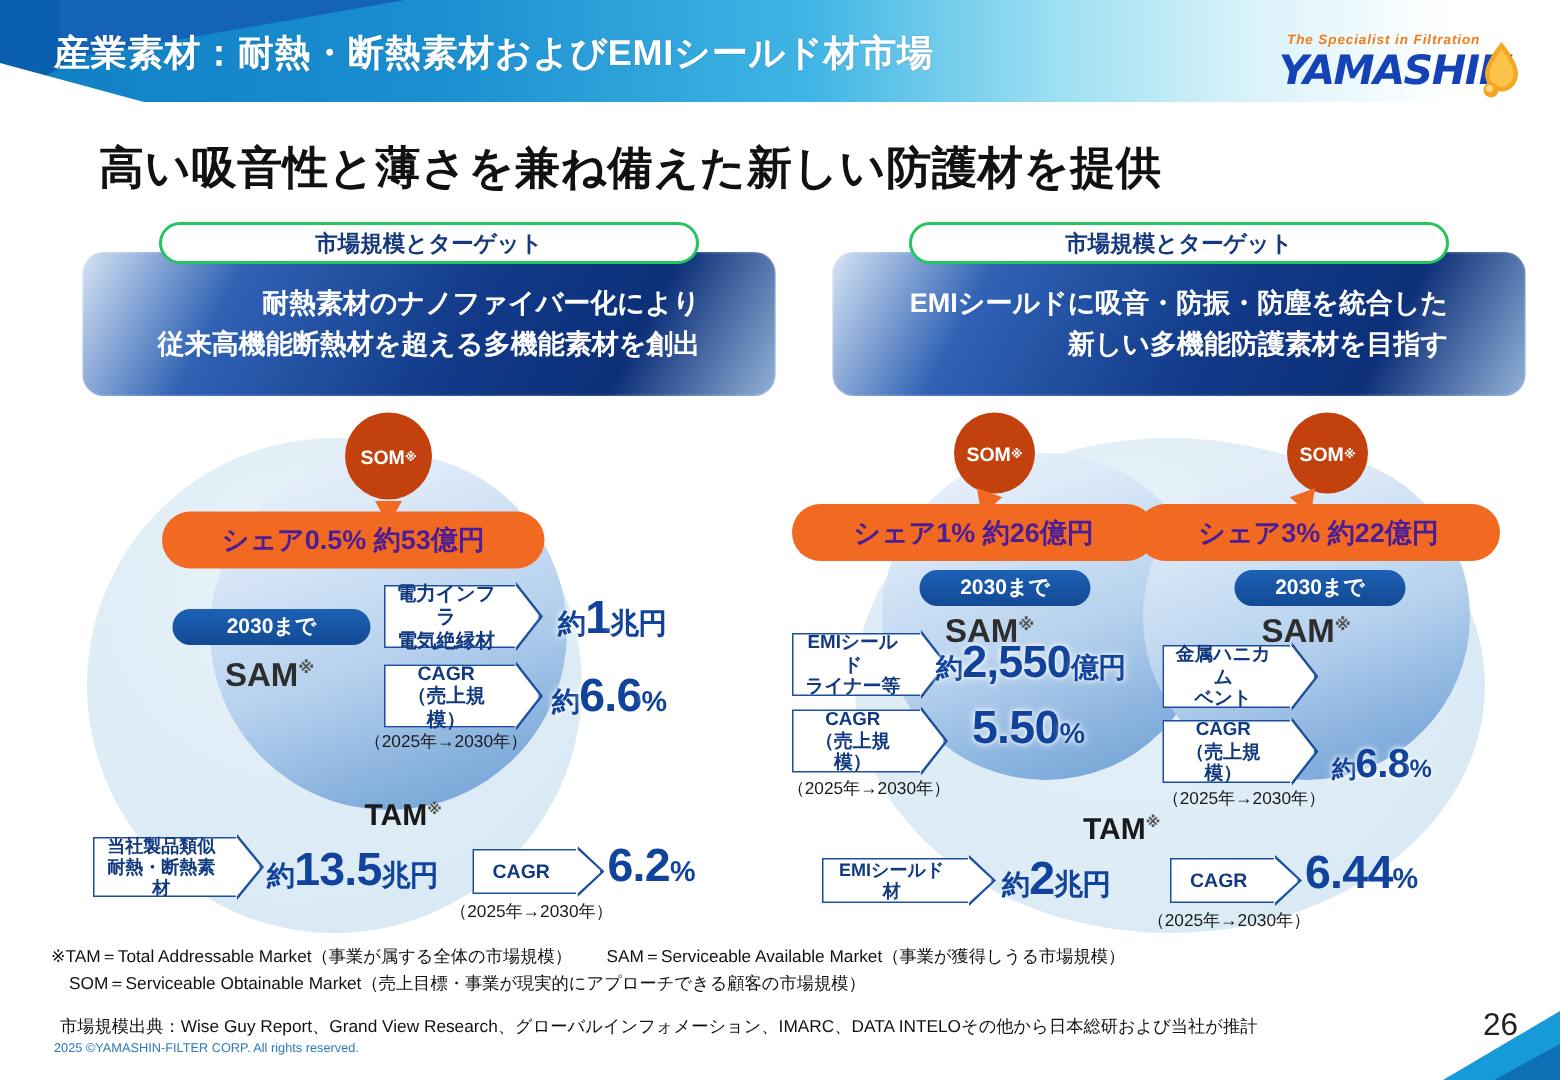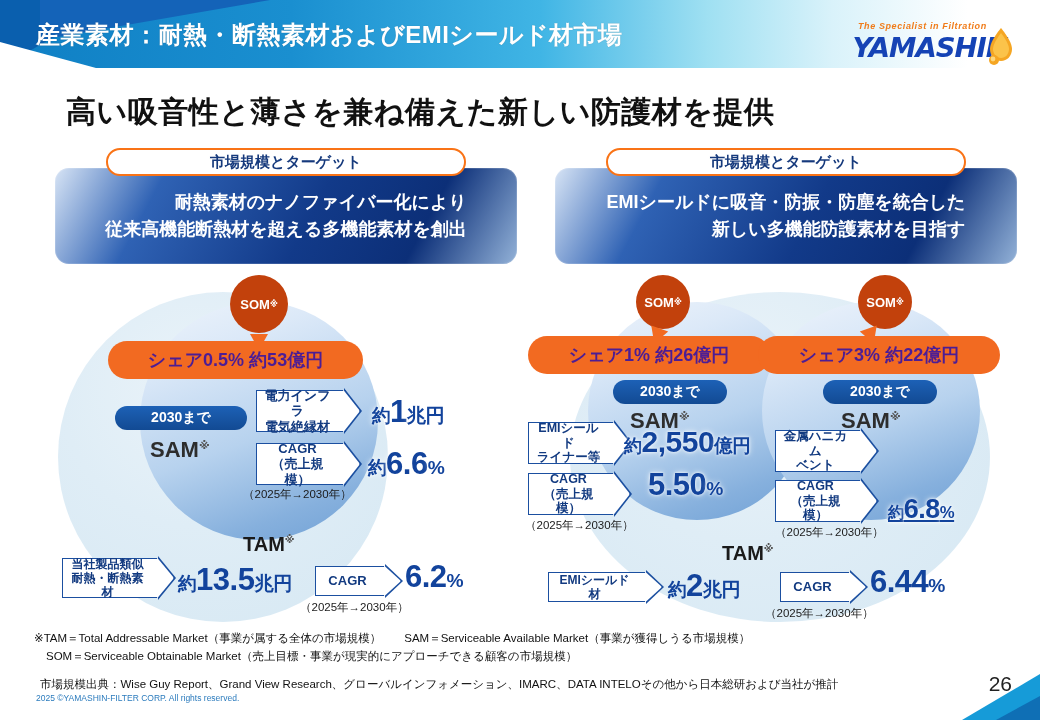--- a/index.html
+++ b/index.html
@@ -56,21 +56,21 @@
     letter-spacing:0.5px;
   }
 
   
   .panel { position:absolute; }
   .panel-left  { left:55px;  top:148px; width:462px; }
   .panel-right { left:555px; top:148px; width:462px; }
 
   .tag-pill {
     position:absolute; top:0; left:50%; transform:translateX(-50%);
-    min-width:360px; height:28px; border:2px solid #f97316; border-radius:15px;
+    min-width:360px; height:28px; border:2px solid #22c55e; border-radius:15px;
     background:#ffffff; color:#15397c; font-size:15px; font-weight:bold;
     display:flex; align-items:center; justify-content:center; z-index:3;
     white-space:nowrap; padding:0 18px;
   }
   .blue-box {
     position:absolute; top:20px; left:0; width:100%; height:96px;
     border-radius:14px; color:#ffffff;
     display:flex; align-items:center; justify-content:center; text-align:right;
     font-size:18px; font-weight:bold; line-height:1.5;
     background:linear-gradient(118deg,#d7e4f5 0%,#2f62b4 22%,#123a89 55%,#0c2f78 78%,#93b2d8 100%);
@@ -340,21 +340,21 @@
         <span>ベント</span>
       </div>
     </div>
 
     <div class="callout" style="left:775px; top:210px; width:88px; height:42px; font-size:12.5px;">
       <div>
         <span>CAGR</span>
         <span>（売上規模）</span>
       </div>
     </div>
-    <div class="val onblue" style="left:888px; top:224px; font-size:27px;text-decoration:underline;">
+    <div class="val onblue" style="left:888px; top:224px; font-size:27px;">
       <span class="pre">約</span><span>6.8</span><span class="small">%</span>
     </div>
     <div class="yearnote" style="left:775px; top:255px;">（2025年→2030年）</div>
 
     <div class="tam-label" style="left:722px; top:272px;">
       <span>TAM</span><sup>※</sup>
     </div>
     <div class="callout" style="left:548px; top:302px; width:100px; height:30px; font-size:12px;">
       <div>
           <span>EMIシールド材</span>

